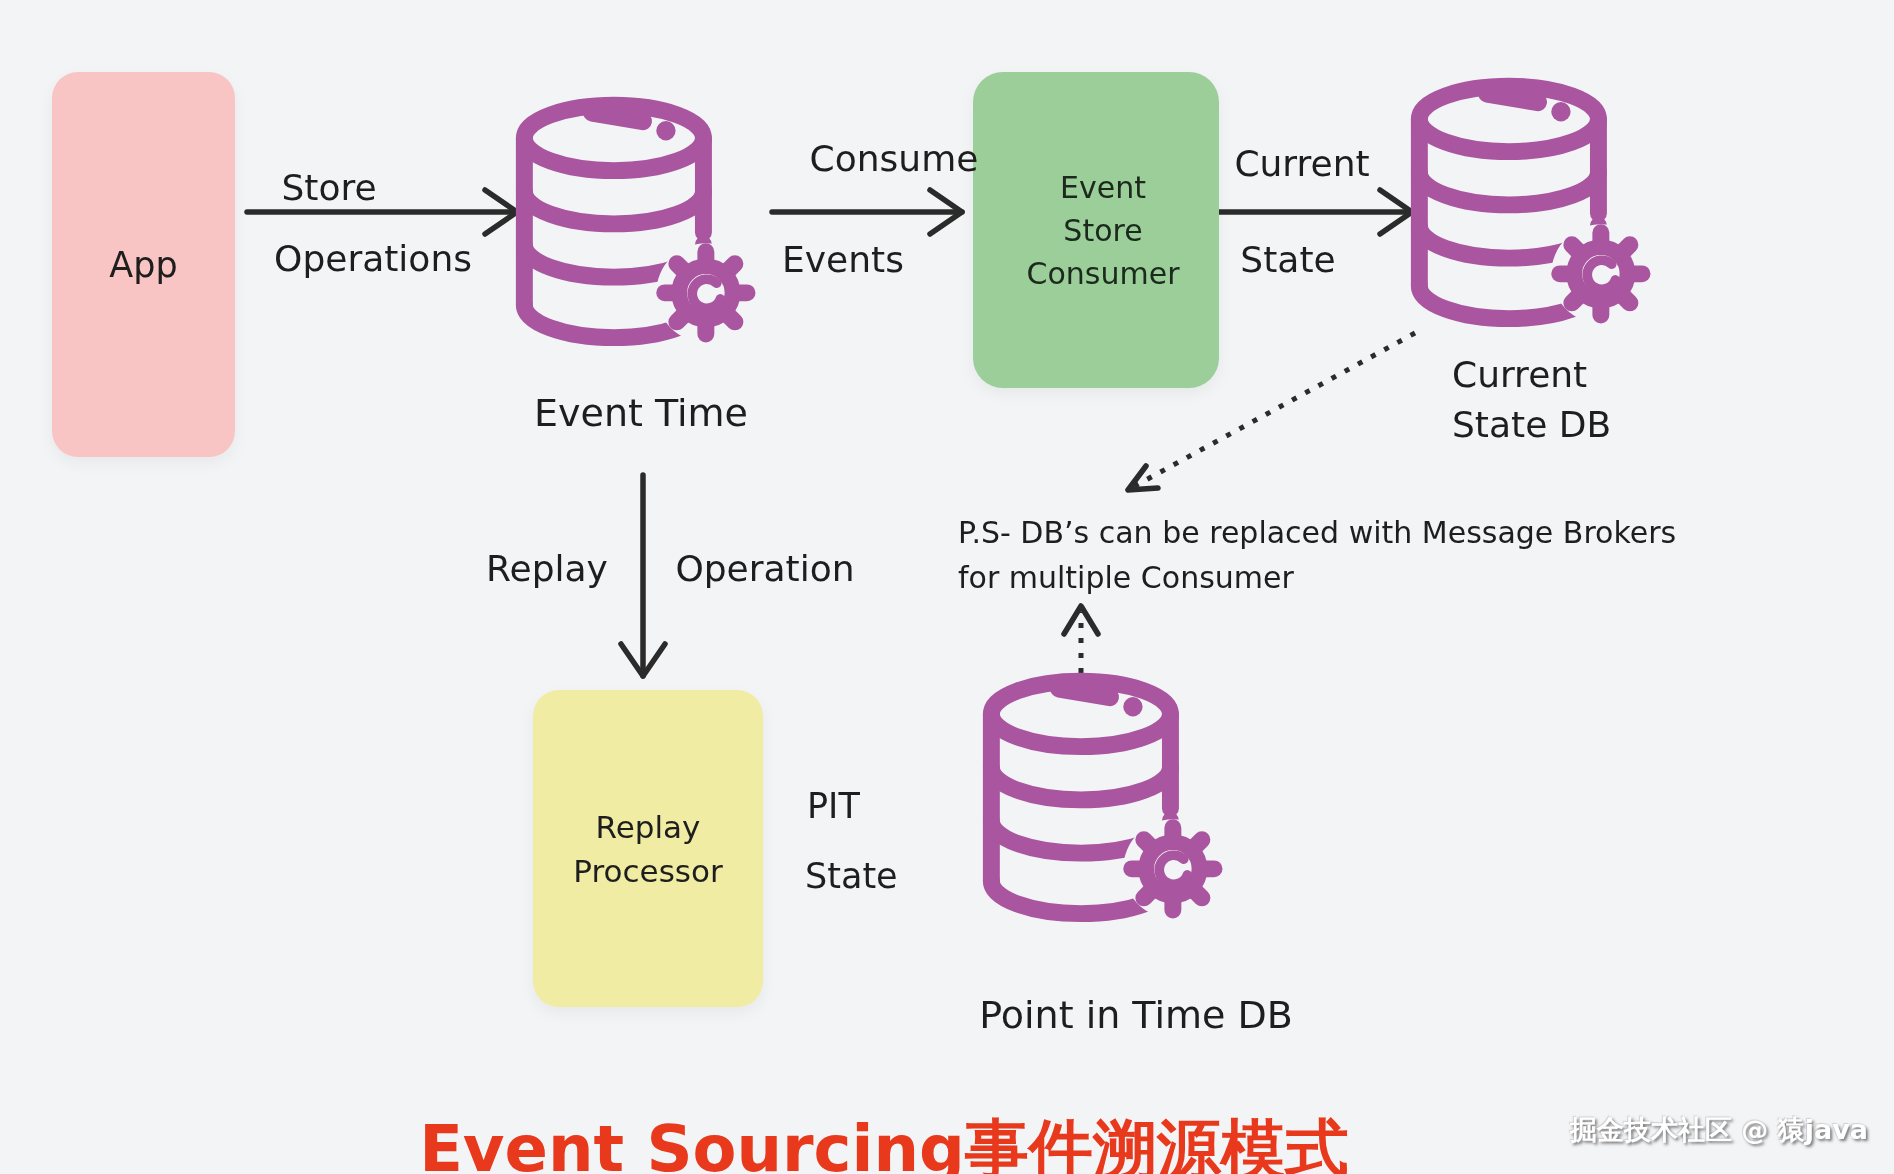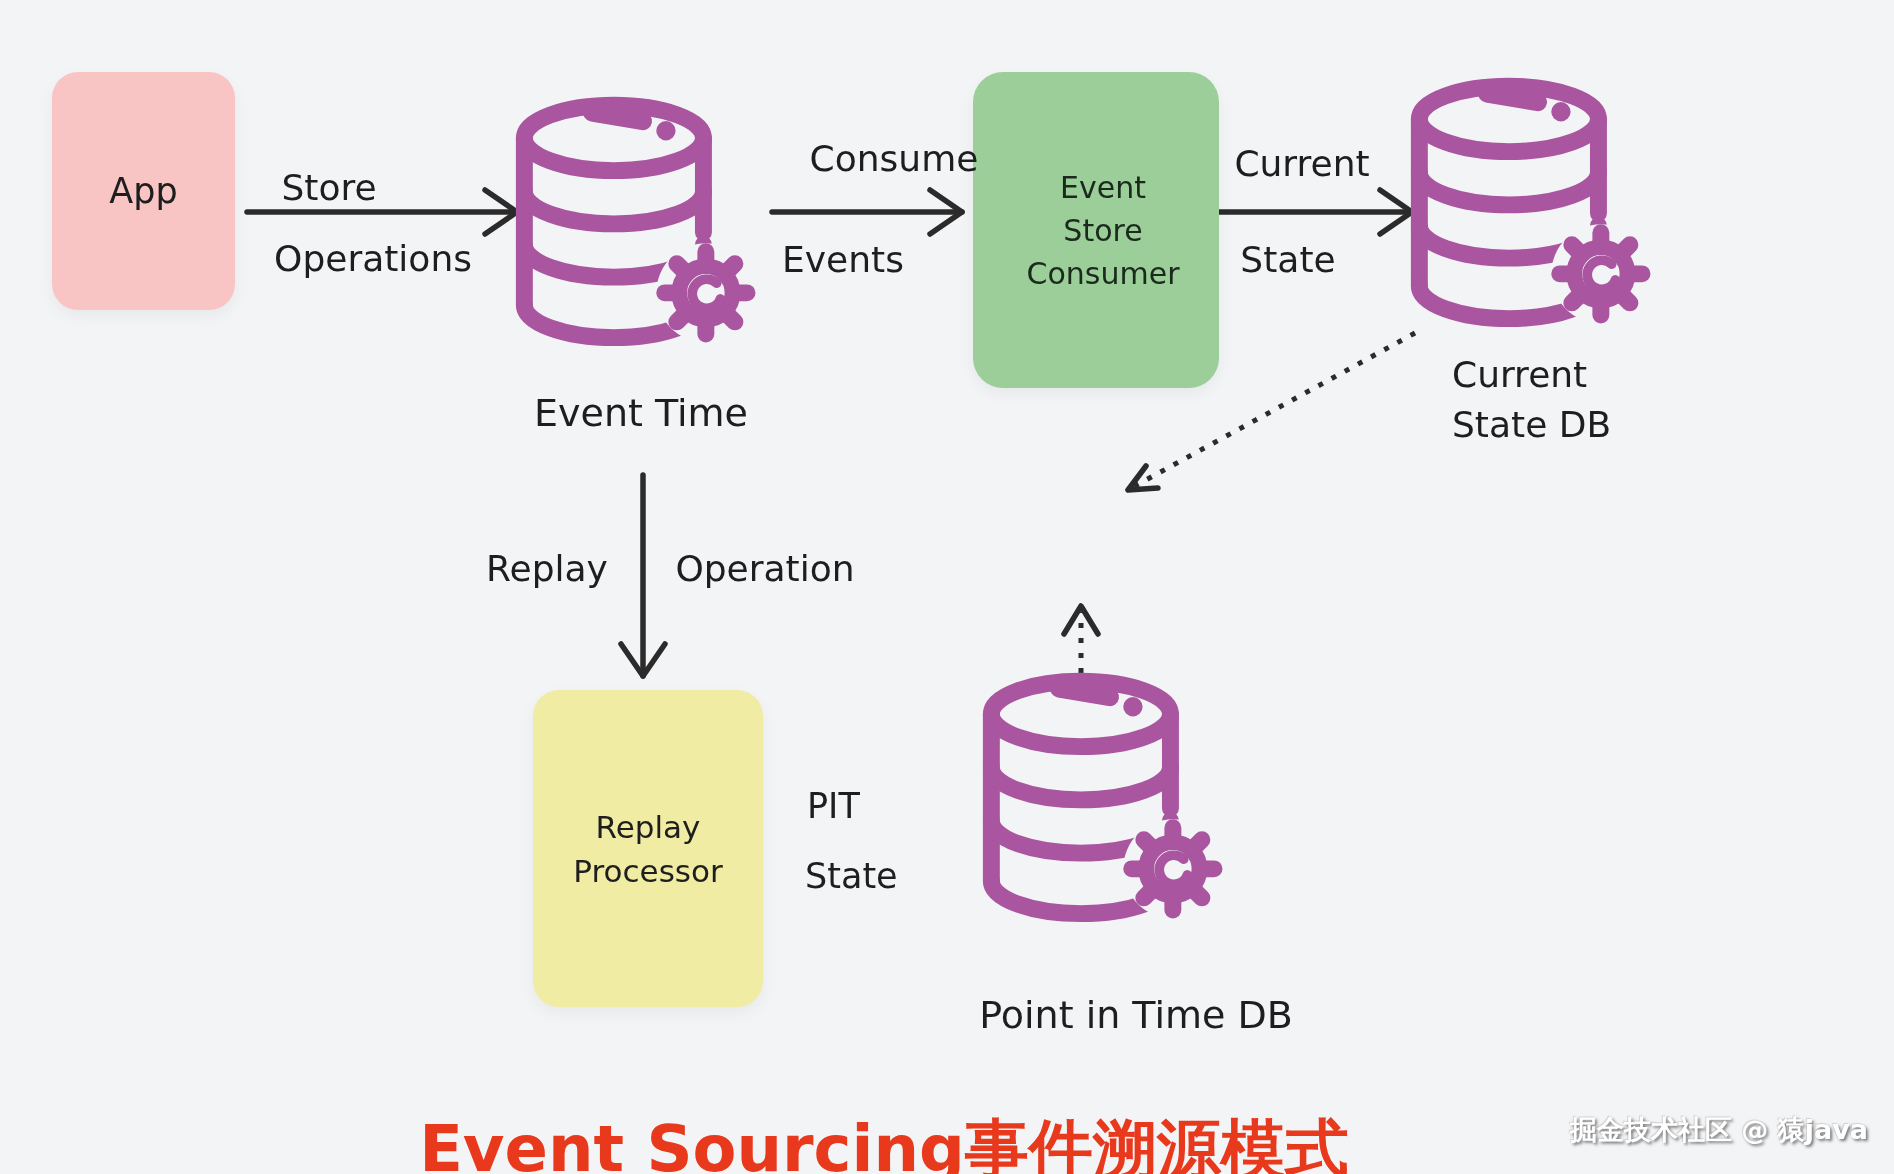--- a/index.html
+++ b/index.html
@@ -13,21 +13,21 @@
     background:var(--bg);
     font-family:"DejaVu Sans", sans-serif;
     color:var(--ink);
   }
   .layer{position:absolute;left:0;top:0;}
   .node{
     position:absolute; display:flex; align-items:center; justify-content:center;
     text-align:center; font-weight:500;
     box-shadow:0 6px 16px rgba(0,0,0,0.05);
   }
-  .app-box{left:52px; top:72px; width:183px; height:238px; background:var(--pink); border-radius:26px; font-size:35px;}
+  .app-box{left:52px; top:72px; width:183px; height:385px; background:var(--pink); border-radius:26px; font-size:35px;}
   .green-box{left:973px; top:72px; width:232px; height:316px; background:var(--green); border-radius:30px; font-size:30px; line-height:43px; color:var(--green-text);padding-left:14px;}
   .yellow-box{left:533px; top:690px; width:230px; height:317px; background:var(--yellow); border-radius:26px; font-size:31px; line-height:44px;}
   .lbl{position:absolute; white-space:nowrap; font-weight:500; font-size:36px; transform:translateX(-50%);}
   .lbl.left{transform:none;}
   .lbl-store{left:329px; top:167px;}
   .lbl-operations{left:373px; top:238px;}
   .lbl-consume{left:894px; top:138px;}
   .lbl-events{left:843px; top:239px;}
   .lbl-current{left:1302px; top:143px;}
   .lbl-state{left:1288px; top:239px;}
@@ -148,17 +148,21 @@
 
   <div class="lbl lbl-event-store">Event Time</div>
 
   <div class="lbl left lbl-csdb">
     <span style="display:block">Current</span>
     <span style="display:block">State DB</span>
   </div>
 
   <div class="lbl lbl-pitdb">Point in Time DB</div>
 
+  <div class="note">
+    <span style="display:block">P.S- DB’s can be replaced with Message Brokers</span>
+    <span style="display:block">for multiple Consumer</span>
+  </div>
 
   <div class="title">Event Sourcing事件溯源模式</div>
   <div class="watermark">掘金技术社区 @ 猿java</div>
 
 </div>
 
 </body></html>

